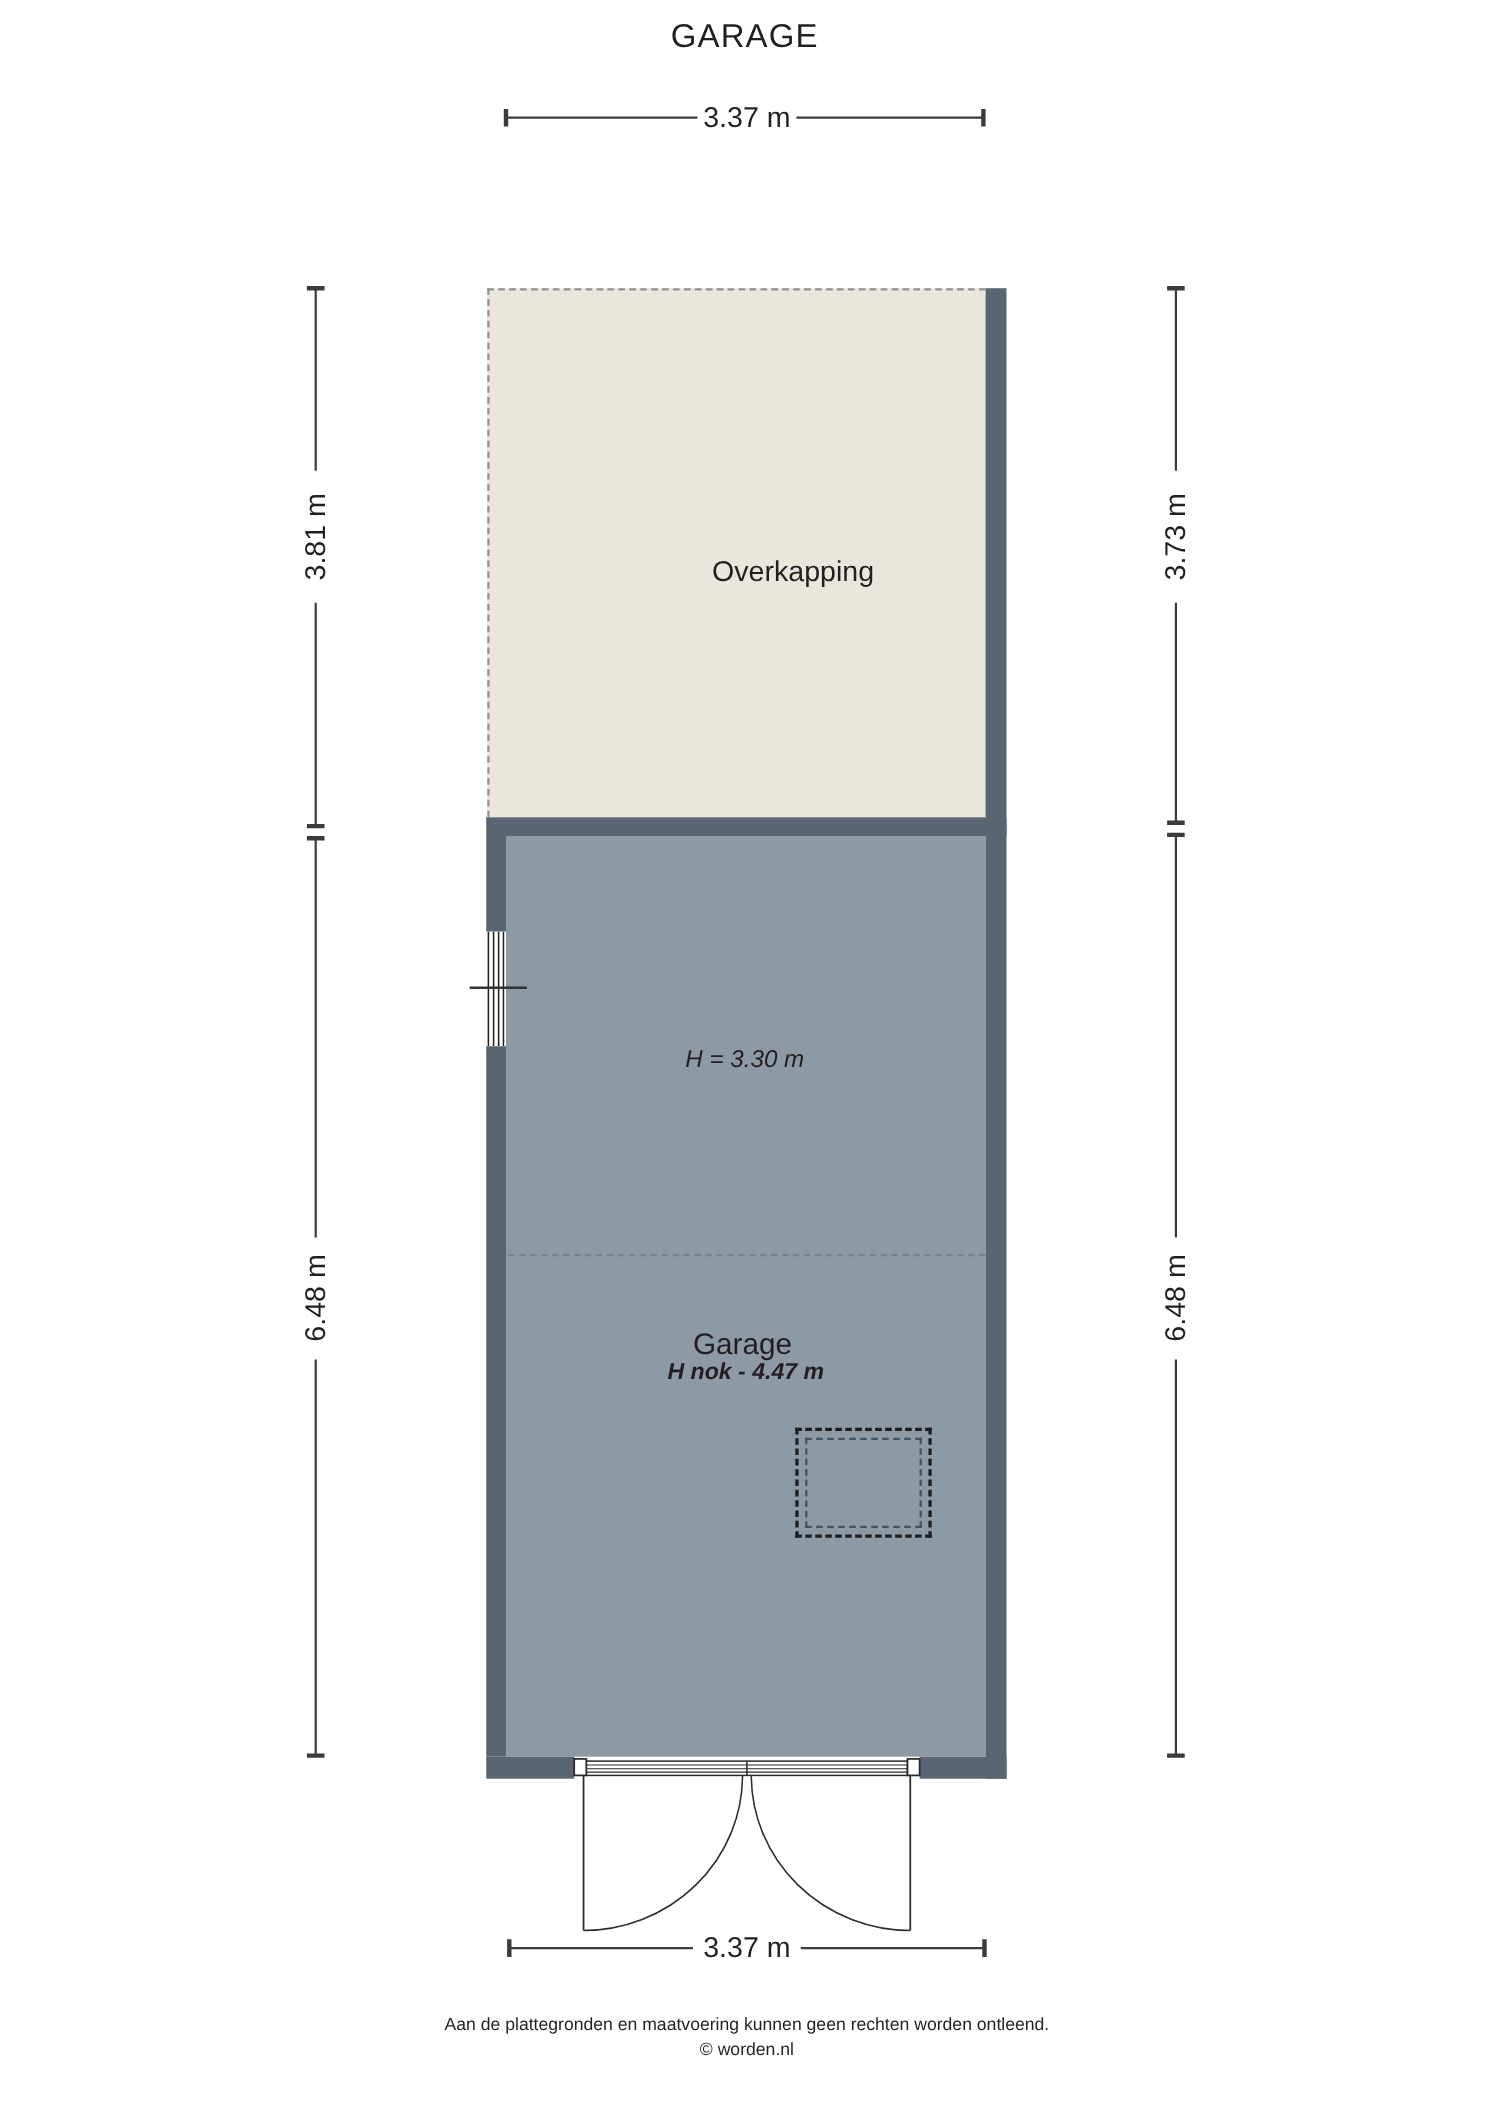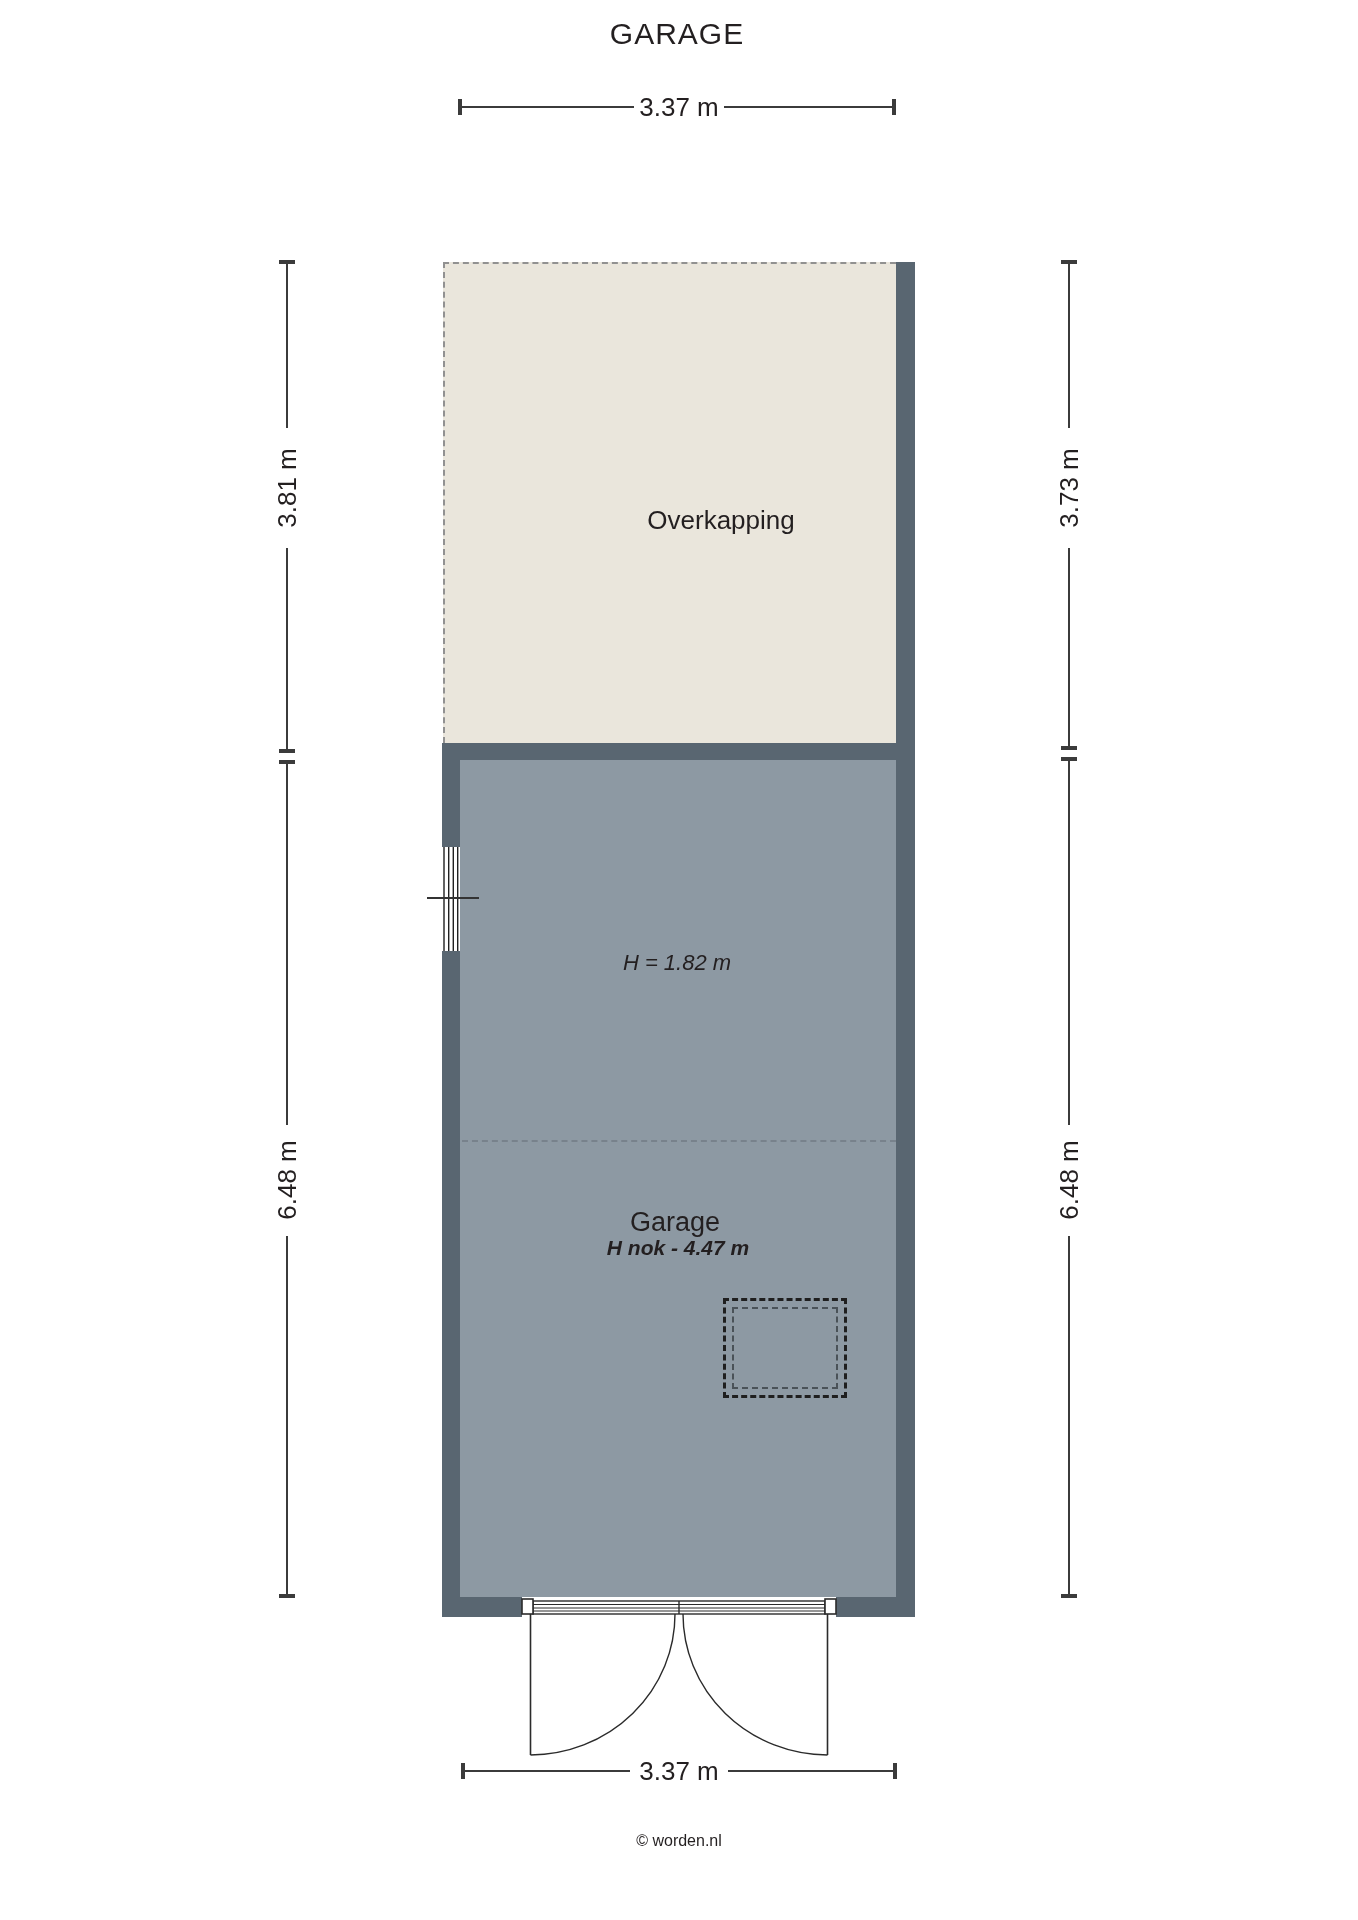--- a/index.html
+++ b/index.html
@@ -86,21 +86,22 @@
   </svg>
 
   <div class="abs ctr dimtxt" style="left:679px;top:107px;">3.37 m</div>
   <div class="abs ctr dimtxt" style="left:679px;top:1771px;">3.37 m</div>
   <div class="abs rot dimtxt" style="left:287px;top:488px;">3.81 m</div>
   <div class="abs rot dimtxt" style="left:287px;top:1180px;">6.48 m</div>
   <div class="abs rot dimtxt" style="left:1069px;top:488px;">3.73 m</div>
   <div class="abs rot dimtxt" style="left:1069px;top:1180px;">6.48 m</div>
 
   <div class="abs ctr roomlbl" style="left:681px;top:520px;margin-left:40px;">Overkapping</div>
-  <div class="abs ctr sublbl" style="left:677px;top:963px;">H = 1.82 m</div>
+  <div class="abs ctr sublbl" style="left:677px;top:963px;">H = 3.30 m</div>
   <div class="abs ctr roomlbl" style="left:675px;top:1222px;font-size:27px;">Garage</div>
   <div class="abs ctr sublbl" style="left:678px;top:1248px;font-size:21px;font-weight:bold;">H nok - 4.47 m</div>
 
   <div class="footer">
+    <div>Aan de plattegronden en maatvoering kunnen geen rechten worden ontleend.</div>
     <div>© worden.nl</div>
   </div>
 
 </div>
 
 </body></html>

